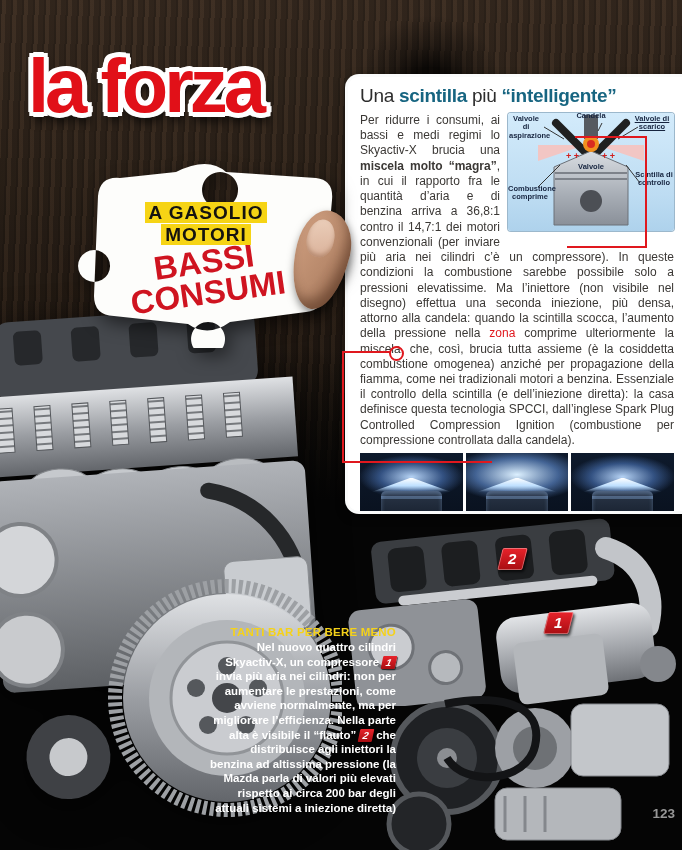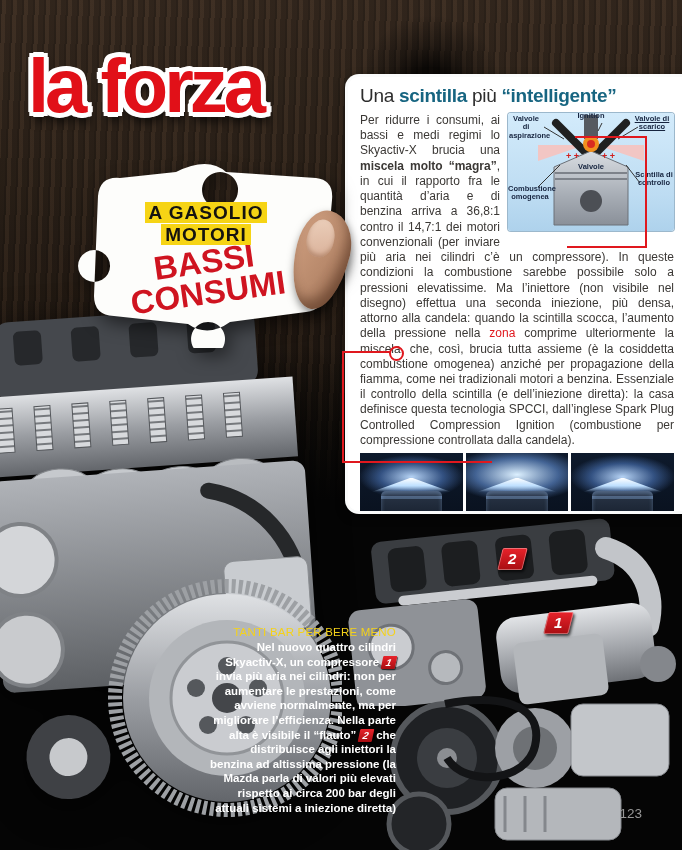--- a/index.html
+++ b/index.html
@@ -77,26 +77,26 @@
   .engine-right1{position:absolute;left:348px;top:514px;width:334px;height:192px;z-index:1;overflow:hidden;}
   .engine-right2{position:absolute;left:385px;top:692px;width:292px;height:158px;z-index:1;overflow:hidden;}
 
   .marker{position:absolute;width:25px;height:22px;background:linear-gradient(180deg,#e8232b,#a80e12);
     transform:skewX(-14deg);border-radius:2px;box-shadow:2px 2px 3px rgba(0,0,0,.7), inset 0 0 0 1px rgba(255,255,255,.35);
     z-index:4;text-align:center;}
   .marker span{display:inline-block;transform:skewX(14deg);color:#fff;font-weight:bold;font-style:italic;font-size:15px;line-height:22px;}
 
   
   .note{position:absolute;left:210px;top:626px;width:186px;z-index:3;text-align:right;}
-  .note-heading{color:#f5d21a;font-weight:normal;font-size:11.5px;letter-spacing:.2px;margin-bottom:2px;}
+  .note-heading{color:#f5d21a;font-weight:bold;font-size:11.5px;letter-spacing:.2px;margin-bottom:2px;}
   .note-body{color:#ffffff;font-weight:bold;font-size:11.5px;line-height:1.27;}
   .mk{display:inline-block;background:linear-gradient(180deg,#e8232b,#a80e12);color:#fff;font-style:italic;font-weight:bold;
     font-size:10px;line-height:13px;padding:0 4px;transform:skewX(-12deg);border-radius:1px;box-shadow:1px 1px 1px rgba(0,0,0,.7);}
 
-  .pageno{position:absolute;right:40px;top:806px;color:#979797;font-weight:normal;font-size:13.5px;z-index:3;}
+  .pageno{position:absolute;right:7px;top:806px;color:#979797;font-weight:bold;font-size:13.5px;z-index:3;}
 </style>
 </head>
 <body>
 
 <div id="page">
 
   <div class="wood"></div>
 
   <div class="engine-left">
     <svg width="350" height="552" viewBox="0 0 350 552">
@@ -208,23 +208,23 @@
           <circle cx="83" cy="31" r="4" fill="#d92b20"></circle>
           <text x="58" y="46" fill="#d21e1e" font-size="9" font-weight="bold">+ +</text>
           <text x="94" y="46" fill="#d21e1e" font-size="9" font-weight="bold">+ +</text>
           <line x1="36" y1="14" x2="56" y2="26" stroke="#333" stroke-width="1"></line>
           <line x1="94" y1="10" x2="90" y2="18" stroke="#333" stroke-width="1"></line>
           <line x1="130" y1="14" x2="110" y2="26" stroke="#333" stroke-width="1"></line>
           <line x1="30" y1="74" x2="52" y2="52" stroke="#333" stroke-width="1"></line>
           <line x1="132" y1="70" x2="118" y2="52" stroke="#333" stroke-width="1"></line>
         </svg>
         <span class="dlabel" style="left:1px;top:2px;width:34px;">Valvole di aspirazione</span>
-        <span class="dlabel" style="left:60px;top:-1px;width:46px;">Ignition</span>
+        <span class="dlabel" style="left:60px;top:-1px;width:46px;">Candela</span>
         <span class="dlabel" style="left:124px;top:2px;width:40px;text-decoration:underline;">Valvole di scarico</span>
-        <span class="dlabel" style="left:0px;top:72px;width:44px;">Combustione omogenea</span>
+        <span class="dlabel" style="left:0px;top:72px;width:44px;">Combustione comprime</span>
         <span class="dlabel" style="left:66px;top:50px;width:34px;">Valvole</span>
         <span class="dlabel" style="left:126px;top:58px;width:40px;">Scintilla di controllo</span>
       </div>
       <span><span>Per ridurre i consumi, ai bassi e medi regimi lo Skyactiv-X brucia una </span><span class="b">miscela molto “magra”</span><span>, in cui il rapporto fra le quantità d’aria e di benzina arriva a 36,8:1 contro il 14,7:1 dei motori convenzionali (per inviare più aria nei cilindri c’è un compressore). In queste condizioni la combustione sarebbe possibile solo a pressioni elevatissime. Ma l’iniettore (non visibile nel disegno) effettua una seconda iniezione, più densa, attorno alla candela: quando la scintilla scocca, l’aumento della pressione nella </span><span class="red">zona</span><span> comprime ulteriormente la miscela, che, così, brucia tutta assieme (è la cosiddetta combustione omogenea) anziché per propagazione della fiamma, come nei tradizionali motori a benzina. Essenziale il controllo della scintilla (e dell’iniezione diretta): la casa definisce questa tecnologia SPCCI, dall’inglese Spark Plug Controlled Compression Ignition (combustione per compressione controllata dalla candela).</span></span>
     </div>
 
     <div class="strip">
       <div class="panel">
         <div class="glow"></div>
         <div class="dome"></div>

